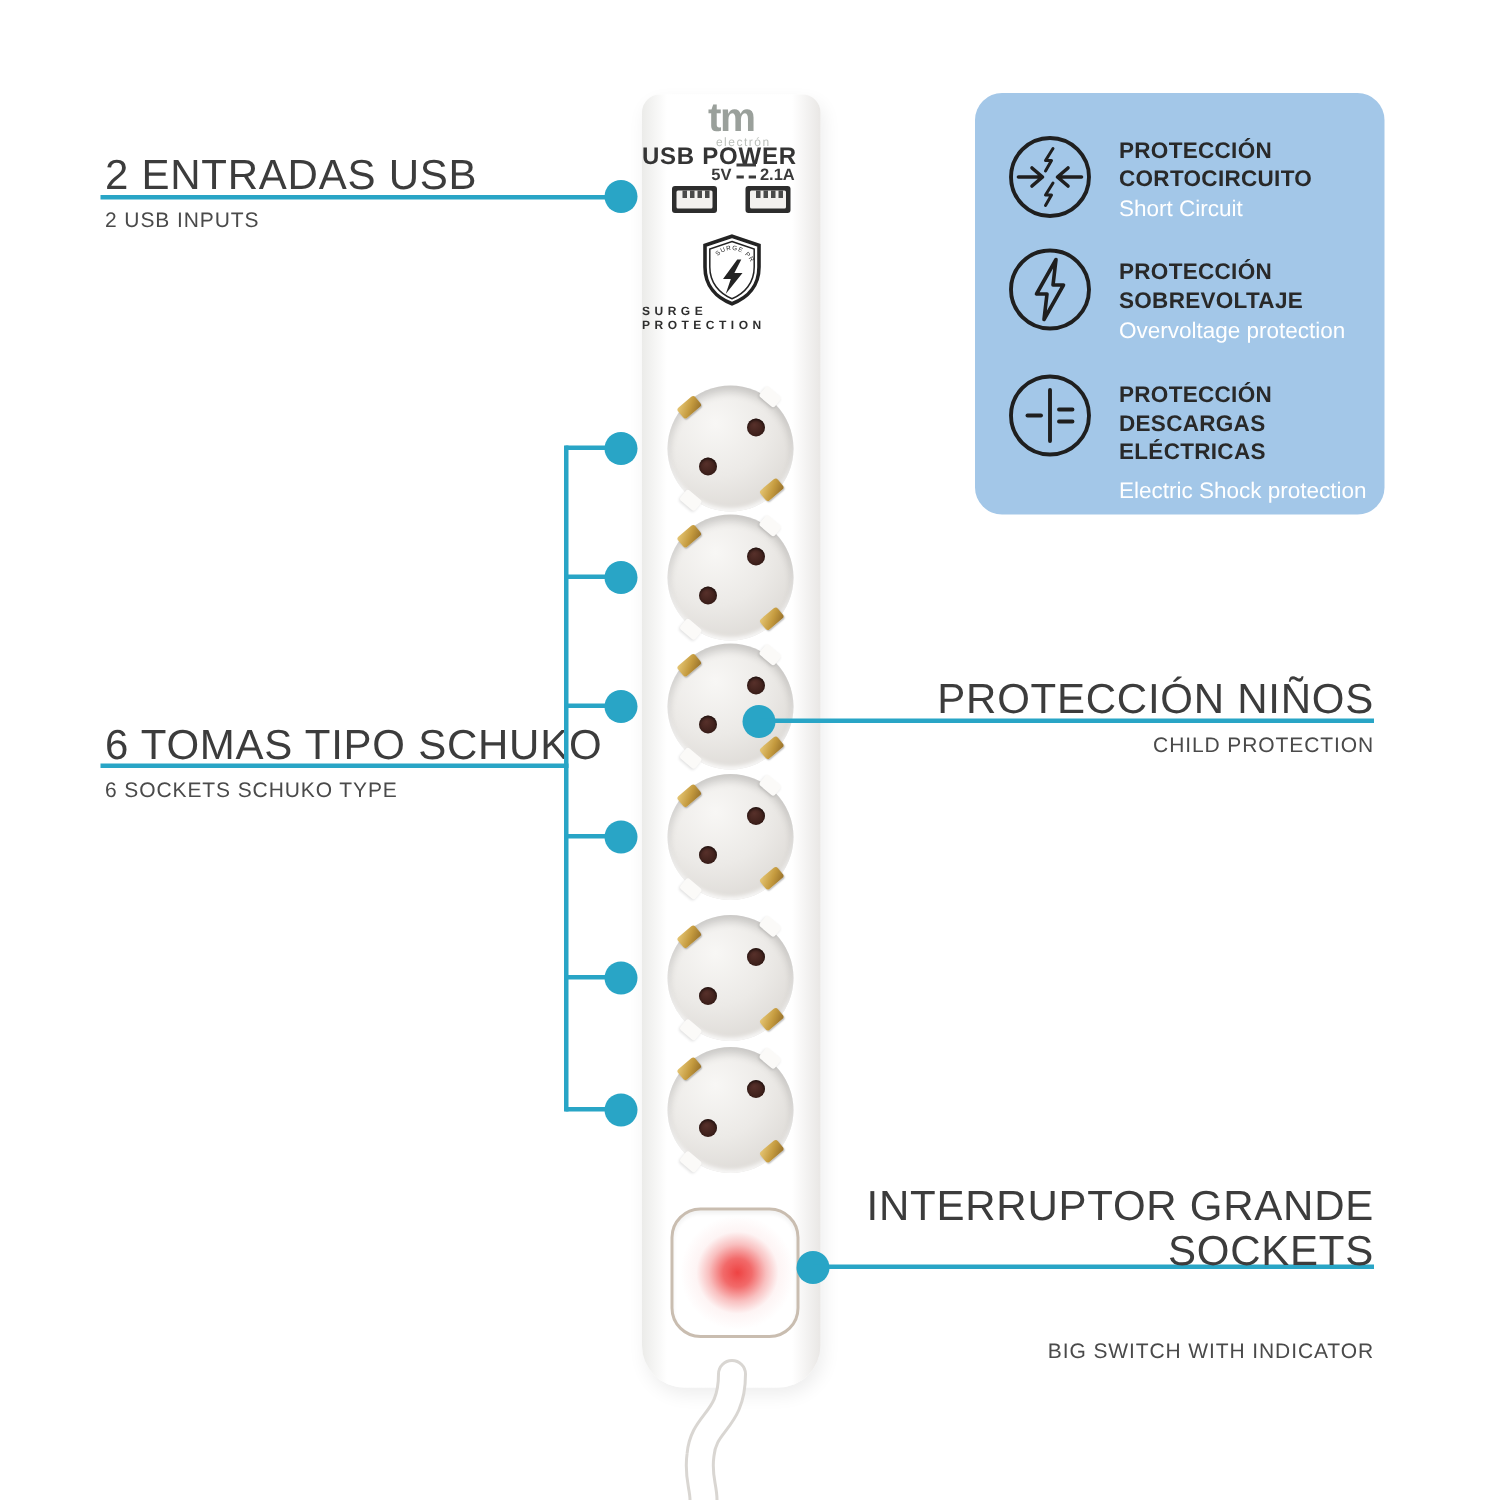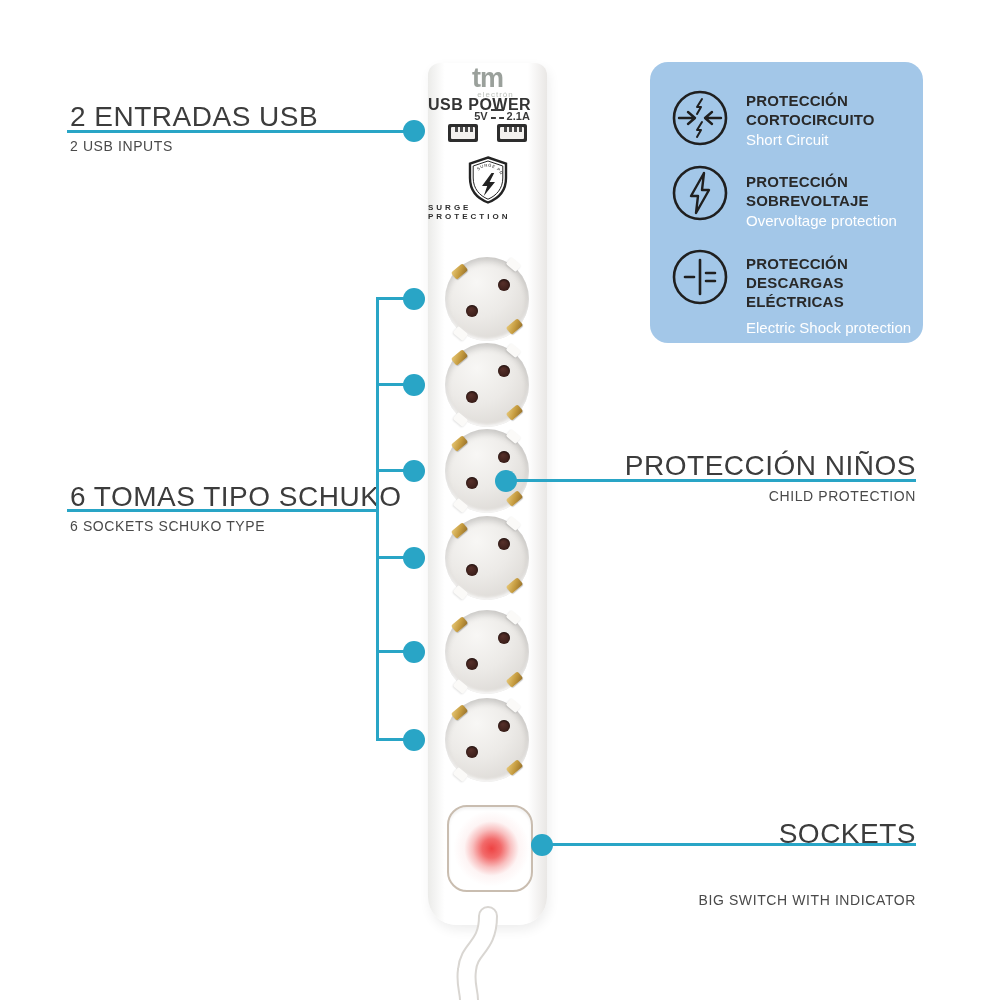--- a/index.html
+++ b/index.html
@@ -241,16 +241,16 @@
 </div>
 
 <div class="tdot" style="left:495px;top:470px;"></div>
 <div class="tline" style="left:506px;top:479px;width:410px;"></div>
 <div class="co-title right-al" style="right:84px;top:450px;">PROTECCIÓN NIÑOS</div>
 <div class="co-sub right-al" style="right:84px;top:488px;">CHILD PROTECTION</div>
 
 <div class="tdot" style="left:531px;top:834px;"></div>
 <div class="tline" style="left:542px;top:843px;width:374px;"></div>
 <div class="co-title right-al" style="right:84px;top:789px;line-height:30px;">
-  <br>
+  <span>INTERRUPTOR GRANDE</span><br>
   <span>SOCKETS</span>
 </div>
 <div class="co-sub right-al" style="right:84px;top:852px;margin-top:40px;">BIG SWITCH WITH INDICATOR</div>
 
 </body></html>

